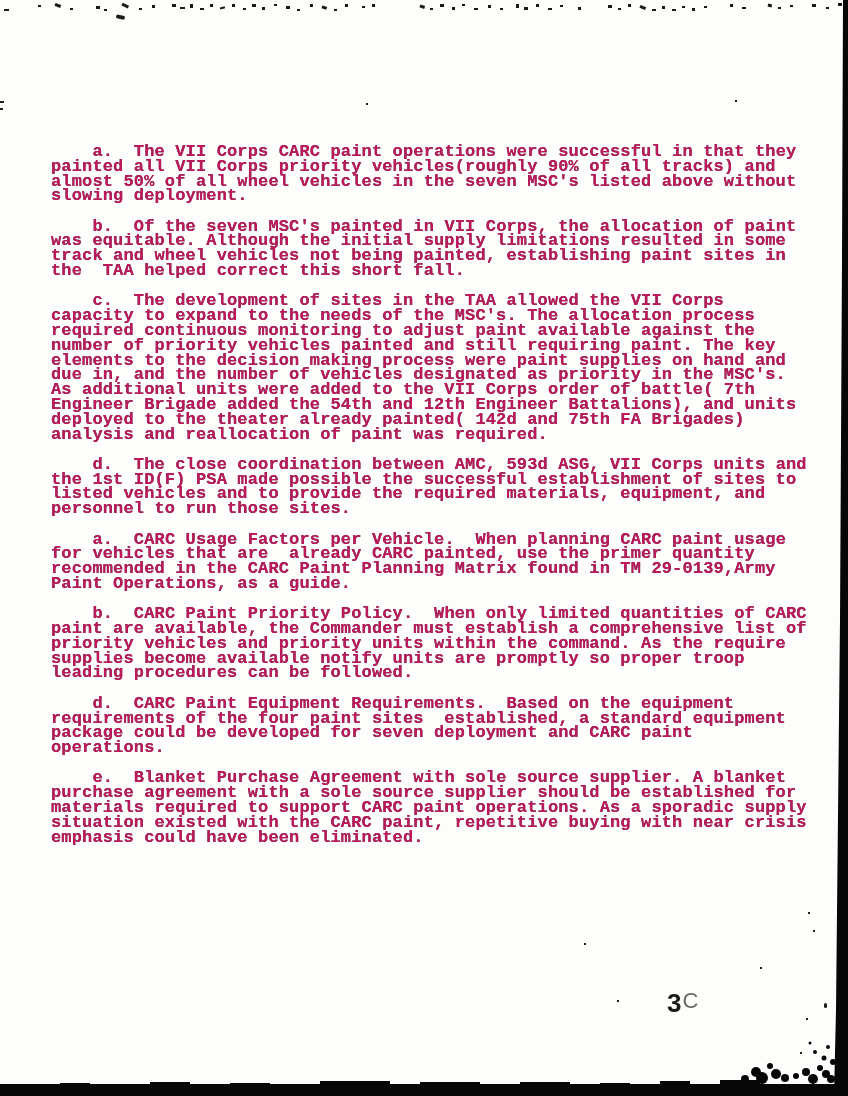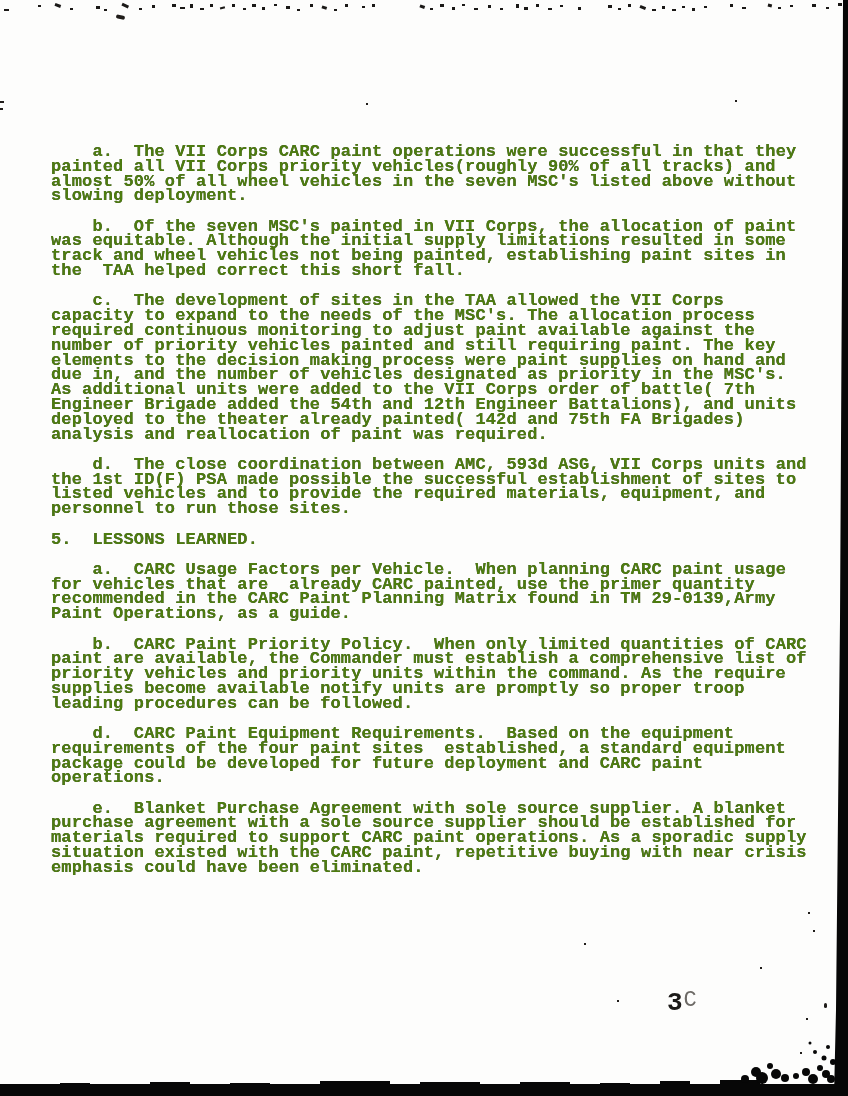--- a/index.html
+++ b/index.html
@@ -18,28 +18,28 @@
     width: 782px;
   }
   .doc p {
     margin: 0 0 15.5px 0;
     white-space: pre-wrap;
     font-family: "Liberation Mono", "DejaVu Sans Mono", monospace;
     font-size: 17px;
     line-height: 14.8px;
     font-weight: 700;
     letter-spacing: 0.15px;
-    color: #4d7c0f;
+    color: #be185d;
     text-shadow: 0 0 0.6px rgba(10,10,10,0.75);
   }
   .pagenum {
     position: absolute;
     left: 667px;
     top: 988px;
-    font-family: Liberation Mono, monospace;
+    font-family: Liberation Sans, sans-serif;
     font-size: 26px;
     line-height: 26px;
     font-weight: 700;
     color: #1c1a18;
     text-align: center;
   }
   .pagenum .ghost {
     font-weight: 400;
     font-size: 22px;
     color: #6d6a66;
@@ -74,33 +74,32 @@
 elements to the decision making process were paint supplies on hand and
 due in, and the number of vehicles designated as priority in the MSC's.
 As additional units were added to the VII Corps order of battle( 7th
 Engineer Brigade added the 54th and 12th Engineer Battalions), and units
 deployed to the theater already painted( 142d and 75th FA Brigades)
 analysis and reallocation of paint was required.</p>
     <p>    d.  The close coordination between AMC, 593d ASG, VII Corps units and
 the 1st ID(F) PSA made possible the successful establishment of sites to
 listed vehicles and to provide the required materials, equipment, and
 personnel to run those sites.</p>
-    <p>5.  LESSONS LEARNED.</p>
     <p>    a.  CARC Usage Factors per Vehicle.  When planning CARC paint usage
 for vehicles that are  already CARC painted, use the primer quantity
 recommended in the CARC Paint Planning Matrix found in TM 29-0139,Army
 Paint Operations, as a guide.</p>
     <p>    b.  CARC Paint Priority Policy.  When only limited quantities of CARC
 paint are available, the Commander must establish a comprehensive list of
 priority vehicles and priority units within the command. As the require
 supplies become available notify units are promptly so proper troop
 leading procedures can be followed.</p>
     <p>    d.  CARC Paint Equipment Requirements.  Based on the equipment
 requirements of the four paint sites  established, a standard equipment
-package could be developed for future deployment and CARC paint
+package could be developed for seven deployment and CARC paint
 operations.</p>
     <p>    e.  Blanket Purchase Agreement with sole source supplier. A blanket
 purchase agreement with a sole source supplier should be established for
 materials required to support CARC paint operations. As a sporadic supply
 situation existed with the CARC paint, repetitive buying with near crisis
 emphasis could have been eliminated.</p>
   </div>
 
   <div class="pagenum">
     <span>3</span><span class="ghost">C</span>

